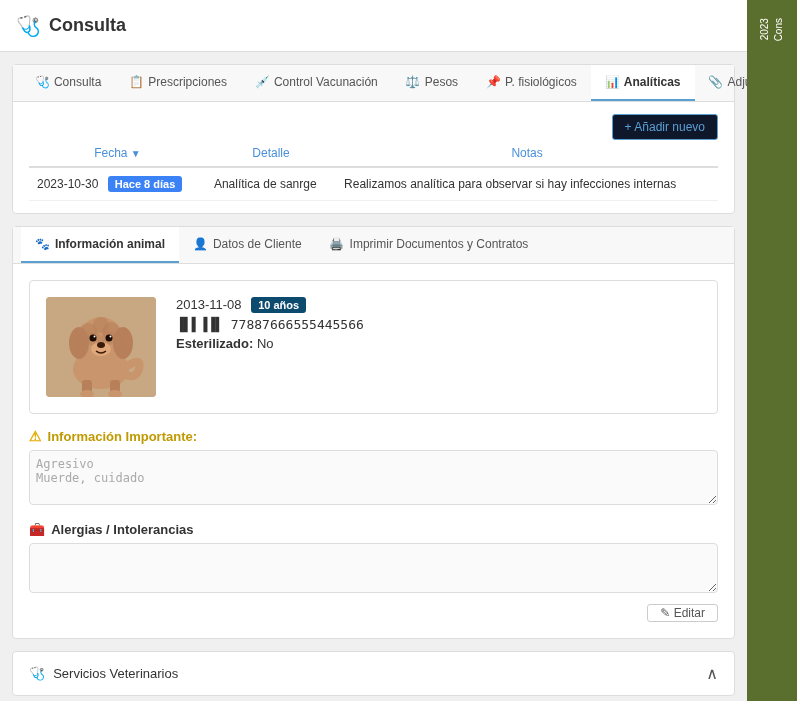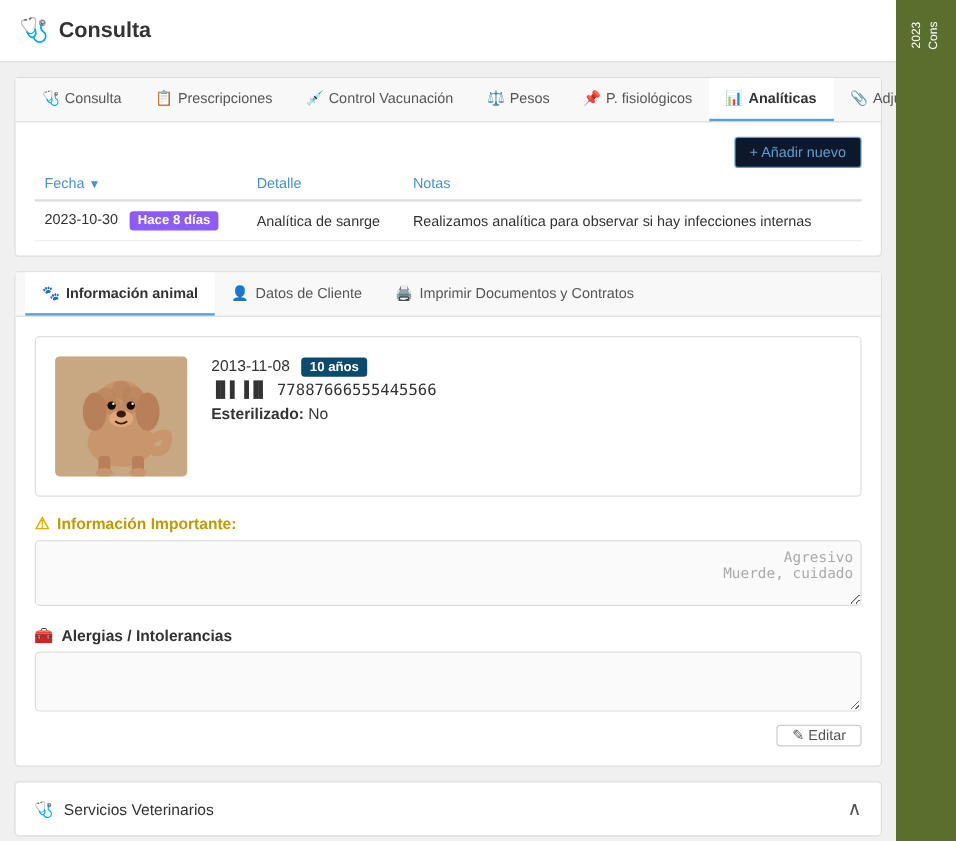--- a/index.html
+++ b/index.html
@@ -132,21 +132,21 @@
     .analytics-table {
       width: 100%;
       border-collapse: collapse;
       margin-top: 8px;
       clear: both;
     }
     .analytics-table thead tr {
       border-bottom: 2px solid #ddd;
     }
     .analytics-table th {
-      text-align: left;
+      text-align: center;
       padding: 6px 8px;
       font-size: 12px;
       color: #4a90d9;
       font-weight: normal;
     }
     .analytics-table th .sort-arrow {
       font-size: 10px;
     }
     .analytics-table td {
       padding: 8px 8px;
@@ -158,21 +158,21 @@
     
     .badge {
       display: inline-block;
       padding: 2px 7px;
       border-radius: 3px;
       font-size: 11px;
       font-weight: bold;
       color: white;
       margin-left: 6px;
     }
-    .badge-blue { background: #8b5cf6; }
+    .badge-blue { background: #3b82f6; }
     .badge-pink { background: #e75480; }
     .badge-green { background: #0c4a6e; }
 
     
     .info-tabs {
       display: flex;
       border-bottom: 1px solid #ddd;
       background: #f8f8f8;
       padding: 0 8px;
     }
@@ -265,21 +265,20 @@
     .important-textarea {
       width: 100%;
       height: 55px;
       border: 1px solid #ddd;
       border-radius: 4px;
       padding: 6px;
       resize: vertical;
       font-size: 12px;
       color: #aaa;
       background: #fafafa;
-      text-align: right;
     }
 
     .allergies-section {
       margin-top: 14px;
     }
     .allergies-title {
       font-size: 13px;
       font-weight: bold;
       margin-bottom: 6px;
       display: flex;

